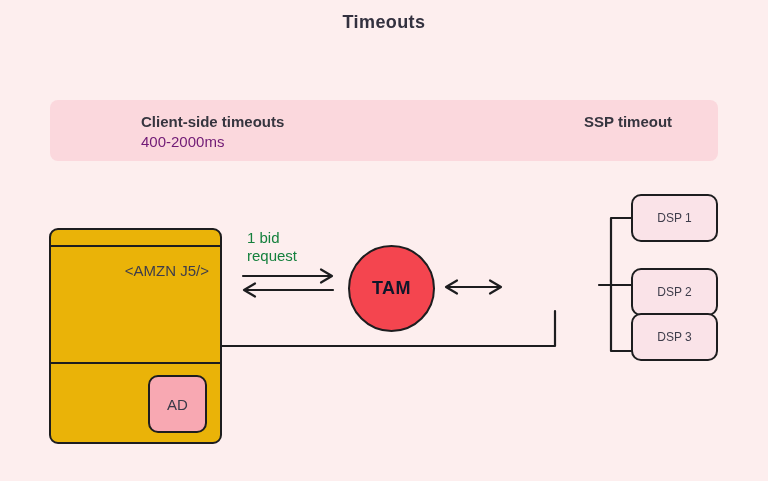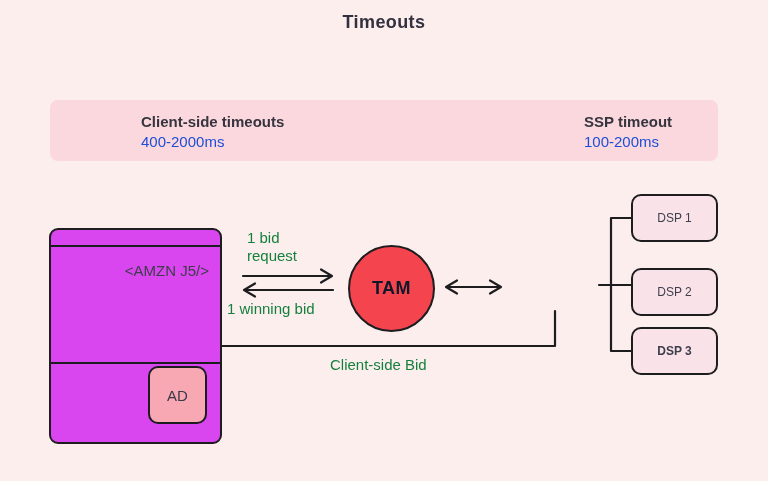--- a/index.html
+++ b/index.html
@@ -14,63 +14,63 @@
     left:0;top:12px;width:768px;text-align:center;
     font-size:18px;font-weight:700;color:#33313f;letter-spacing:.4px;
   }
   
   .banner{
     left:50px;top:100px;width:668px;height:61px;
     background:#fbd8dd;border-radius:8px;
   }
   .banner-col{position:absolute;top:12px;line-height:20px;font-size:15px;}
   .banner-col .lbl{font-weight:700;color:#36353f;}
-  .banner-col .val{color:#1d4ed8;}
+  .banner-col .val{color:#701a75;}
   .col-1{left:55px;margin-left:36px;} .col-2{left:287px;} .col-3{left:534px;}
   
   .wires{left:0;top:0;width:768px;height:481px;}
   
   .browser{
     left:49px;top:228px;width:173px;height:216px;box-sizing:border-box;
-    background:#d946ef;border:2px solid #1d1d1f;border-radius:9px;
+    background:#eab308;border:2px solid #1d1d1f;border-radius:9px;
   }
   .browser-topbar{
     position:absolute;left:0;top:0;right:0;height:15px;
     border-bottom:2px solid #1d1d1f;
   }
   .browser-divider{
     position:absolute;left:0;right:0;top:132px;height:2px;background:#1d1d1f;
   }
   .script-tag{
     position:absolute;right:11px;font-size:15px;line-height:20px;color:#3e3d4b;
     white-space:nowrap;
   }
   .script-1{top:31px;} .script-2{top:103px;}
   .ad-box{
-    position:absolute;left:97px;top:136px;width:59px;height:58px;box-sizing:border-box;
+    position:absolute;left:97px;top:145px;width:59px;height:58px;box-sizing:border-box;
     background:#f8a8b2;border:2px solid #1d1d1f;border-radius:10px;
     display:flex;align-items:center;justify-content:center;
     font-size:15px;color:#3a3948;
   }
   
   .tam{
     left:348px;top:245px;width:87px;height:87px;box-sizing:border-box;
     background:#f4454f;border:2.5px solid #1d1d1f;border-radius:50%;
     display:flex;align-items:center;justify-content:center;
     color:#0f172a;font-size:18px;font-weight:700;letter-spacing:.5px;
   }
   
   .node{
     box-sizing:border-box;width:87px;height:48px;border:2px solid #1d1d1f;border-radius:10px;
     display:flex;align-items:center;justify-content:center;
     font-size:12px;color:#3e3d4b;
   }
   .ssp{left:512px;top:262px;background:#ffffff;}
   .dsp{left:631px;background:#fae3e8;}
-  .dsp-1{top:194px;} .dsp-2{top:268px;} .dsp-3{top:327px;font-weight:bold;}
+  .dsp-1{top:194px;} .dsp-2{top:268px;} .dsp-3{top:313px;}
   
   .flow-label{
     font-size:15px;line-height:18px;color:#15803d;
   }
   .lab-bid-request{left:247px;top:229px;width:80px;}
   .lab-winning-bid{left:227px;top:300px;width:120px;}
   .lab-client-bid{left:330px;top:355px;width:130px;line-height:20px;}
 </style>
 </head>
 <body>
@@ -79,21 +79,20 @@
 
   <div class="abs page-title">Timeouts</div>
 
   <div class="abs banner">
     <div class="banner-col col-1">
       <div class="lbl">Client-side timeouts</div>
       <div class="val">400-2000ms</div>
     </div>
     <div class="banner-col col-3">
       <div class="lbl">SSP timeout</div>
-      <div class="val">100-200ms</div>
     </div>
   </div>
 
   <svg class="abs wires" width="768" height="481" viewBox="0 0 768 481" fill="none" stroke="#1d1d1f" stroke-width="2.2" stroke-linecap="round" stroke-linejoin="round">
     <g>
       <line x1="243" y1="276" x2="330" y2="276"></line>
       <polyline points="321,269.5 332,276 321,282.5"></polyline>
     </g>
     <g>
       <line x1="246" y1="290" x2="333" y2="290"></line>
@@ -116,16 +115,14 @@
   </div>
 
   <div class="abs tam">TAM</div>
 
 
   <div class="abs node dsp dsp-1">DSP 1</div>
   <div class="abs node dsp dsp-2">DSP 2</div>
   <div class="abs node dsp dsp-3">DSP 3</div>
 
   <div class="abs flow-label lab-bid-request">1 bid request</div>
-  <div class="abs flow-label lab-winning-bid">1 winning bid</div>
-  <div class="abs flow-label lab-client-bid">Client-side Bid</div>
 
 </div>
 
 </body></html>

